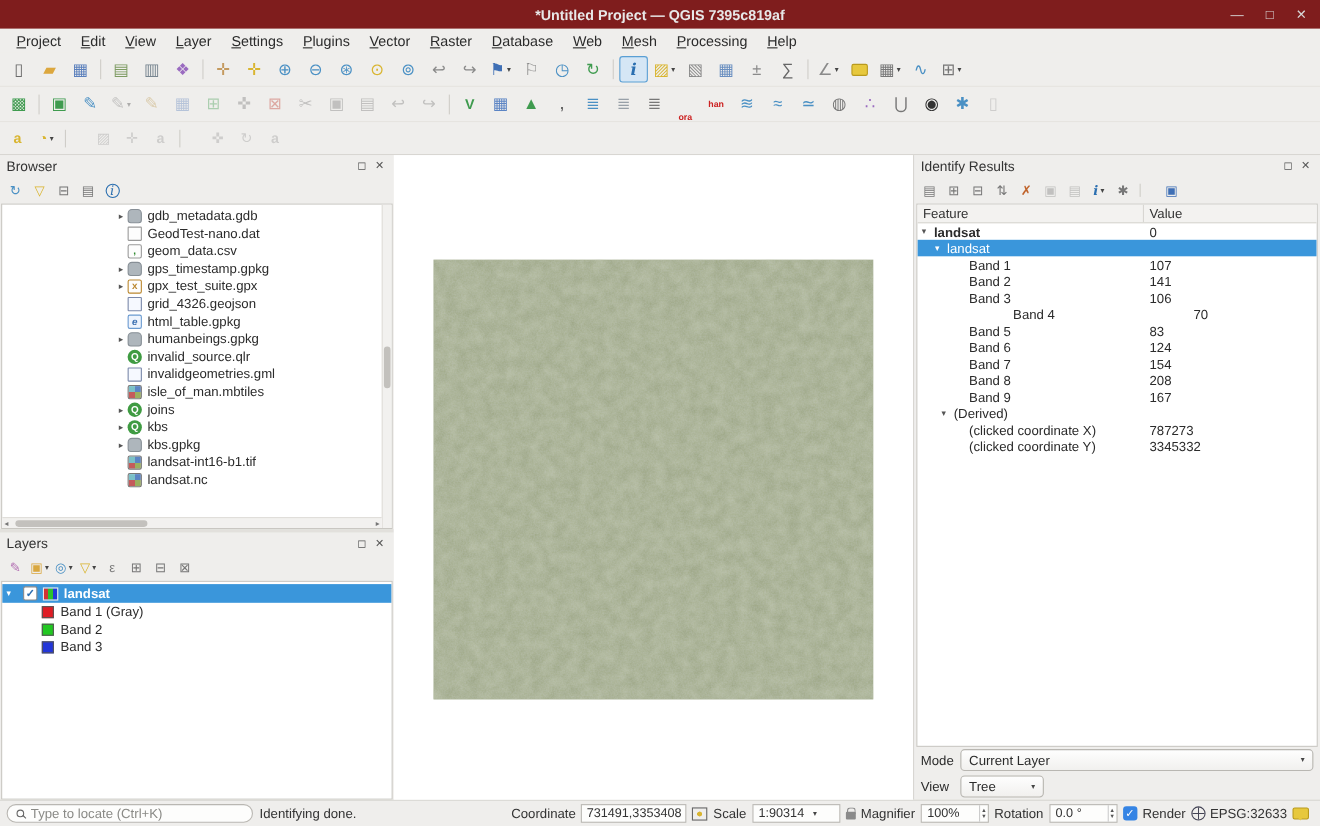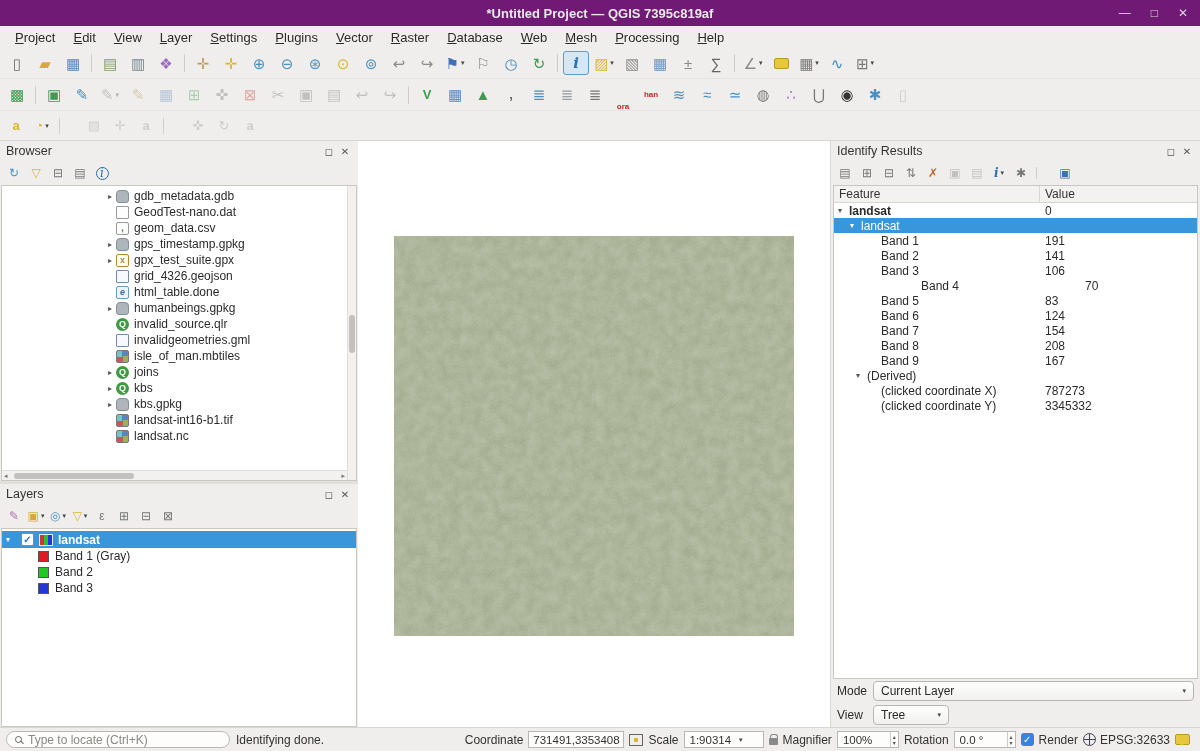--- a/index.html
+++ b/index.html
@@ -1,21 +1,21 @@
 <!DOCTYPE html>
 <html><head>
 <meta charset="utf-8">
 <style>
   *{margin:0;padding:0;box-sizing:border-box}
   html,body{width:1200px;height:751px;overflow:hidden}
   body{font-family:"Liberation Sans",sans-serif;font-size:12px;color:#2b2b2b;background:#efeeec}
   .app{width:1200px;height:751px;display:flex;flex-direction:column;--sel:#3a96db}
 
   
-  .titlebar{height:26px;background:#701a75;display:flex;align-items:center;justify-content:center;position:relative;flex:none}
+  .titlebar{height:26px;background:#7f1d1d;display:flex;align-items:center;justify-content:center;position:relative;flex:none}
   .titlebar .title{color:#e8e8e8;font-weight:bold;font-size:13px}
   .winbtns{position:absolute;right:12px;top:0;height:100%;display:flex;align-items:center;gap:20px;color:#d8d8d8;font-size:12px}
 
   
   .menubar{height:22px;display:flex;align-items:center;padding-left:6px;flex:none;background:#efeeec}
   .menu{padding:2px 9px;font-size:13px;color:#2b2b2b}
   .menu::first-letter{text-decoration:underline}
 
   
   .toolbar{display:flex;align-items:center;padding:2px 4px;gap:2px;flex:none;background:#efeeec}
@@ -555,21 +555,21 @@
                 <span class="bi i-vec">
                   <span></span>
                 </span>
                 <span class="lbl">grid_4326.geojson</span>
               </div>
               <div class="brow">
                 <span class="arr"></span>
                 <span class="bi i-html">
                   <span>e</span>
                 </span>
-                <span class="lbl">html_table.done</span>
+                <span class="lbl">html_table.gpkg</span>
               </div>
               <div class="brow">
                 <span class="arr">▸</span>
                 <span class="bi i-db">
                   <span></span>
                 </span>
                 <span class="lbl">humanbeings.gpkg</span>
               </div>
               <div class="brow">
                 <span class="arr"></span>
@@ -801,21 +801,21 @@
                 <span class="arr">▾</span>
                 <span class="flabel">landsat</span>
               </span>
               <span class="ival"></span>
             </div>
             <div class="irow">
               <span class="ifeat" style="padding-left: 36px;">
                 <span class="arr"></span>
                 <span class="flabel">Band 1</span>
               </span>
-              <span class="ival">191</span>
+              <span class="ival">107</span>
             </div>
             <div class="irow">
               <span class="ifeat" style="padding-left: 36px;">
                 <span class="arr"></span>
                 <span class="flabel">Band 2</span>
               </span>
               <span class="ival">141</span>
             </div>
             <div class="irow">
               <span class="ifeat" style="padding-left: 36px;">

